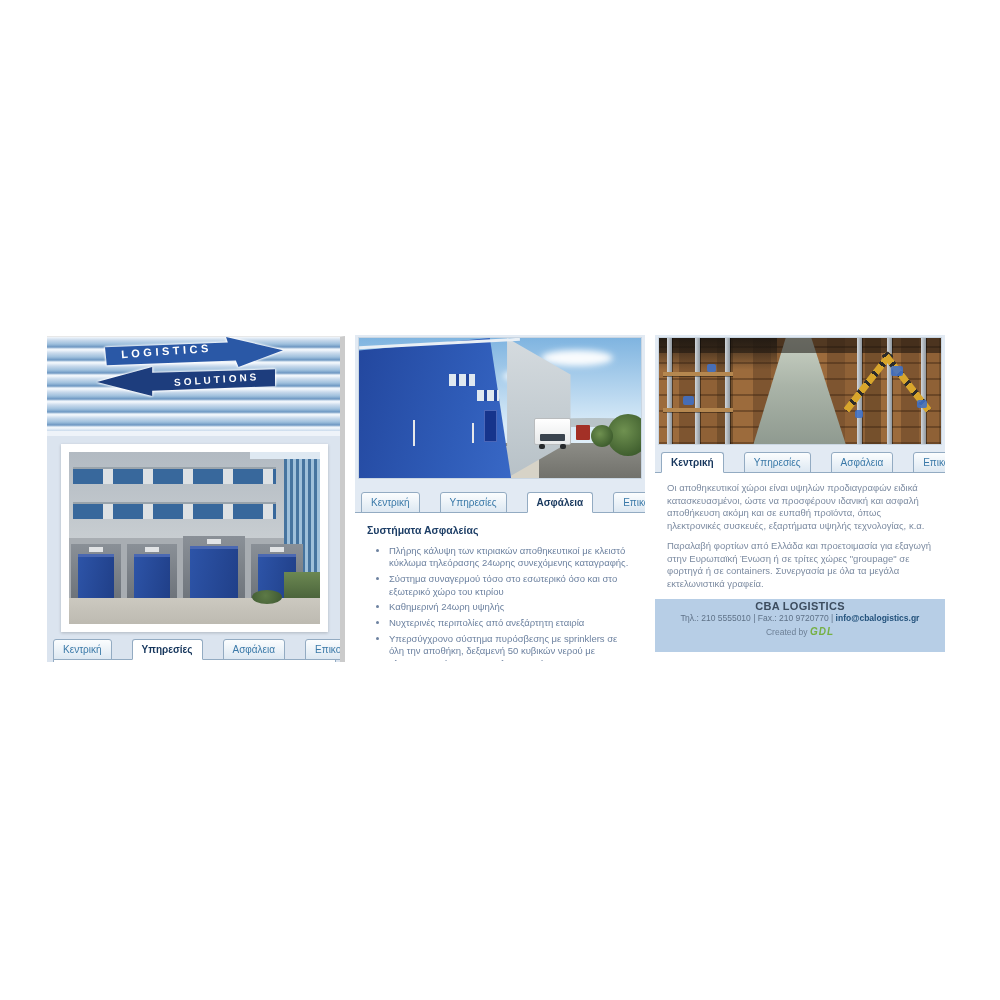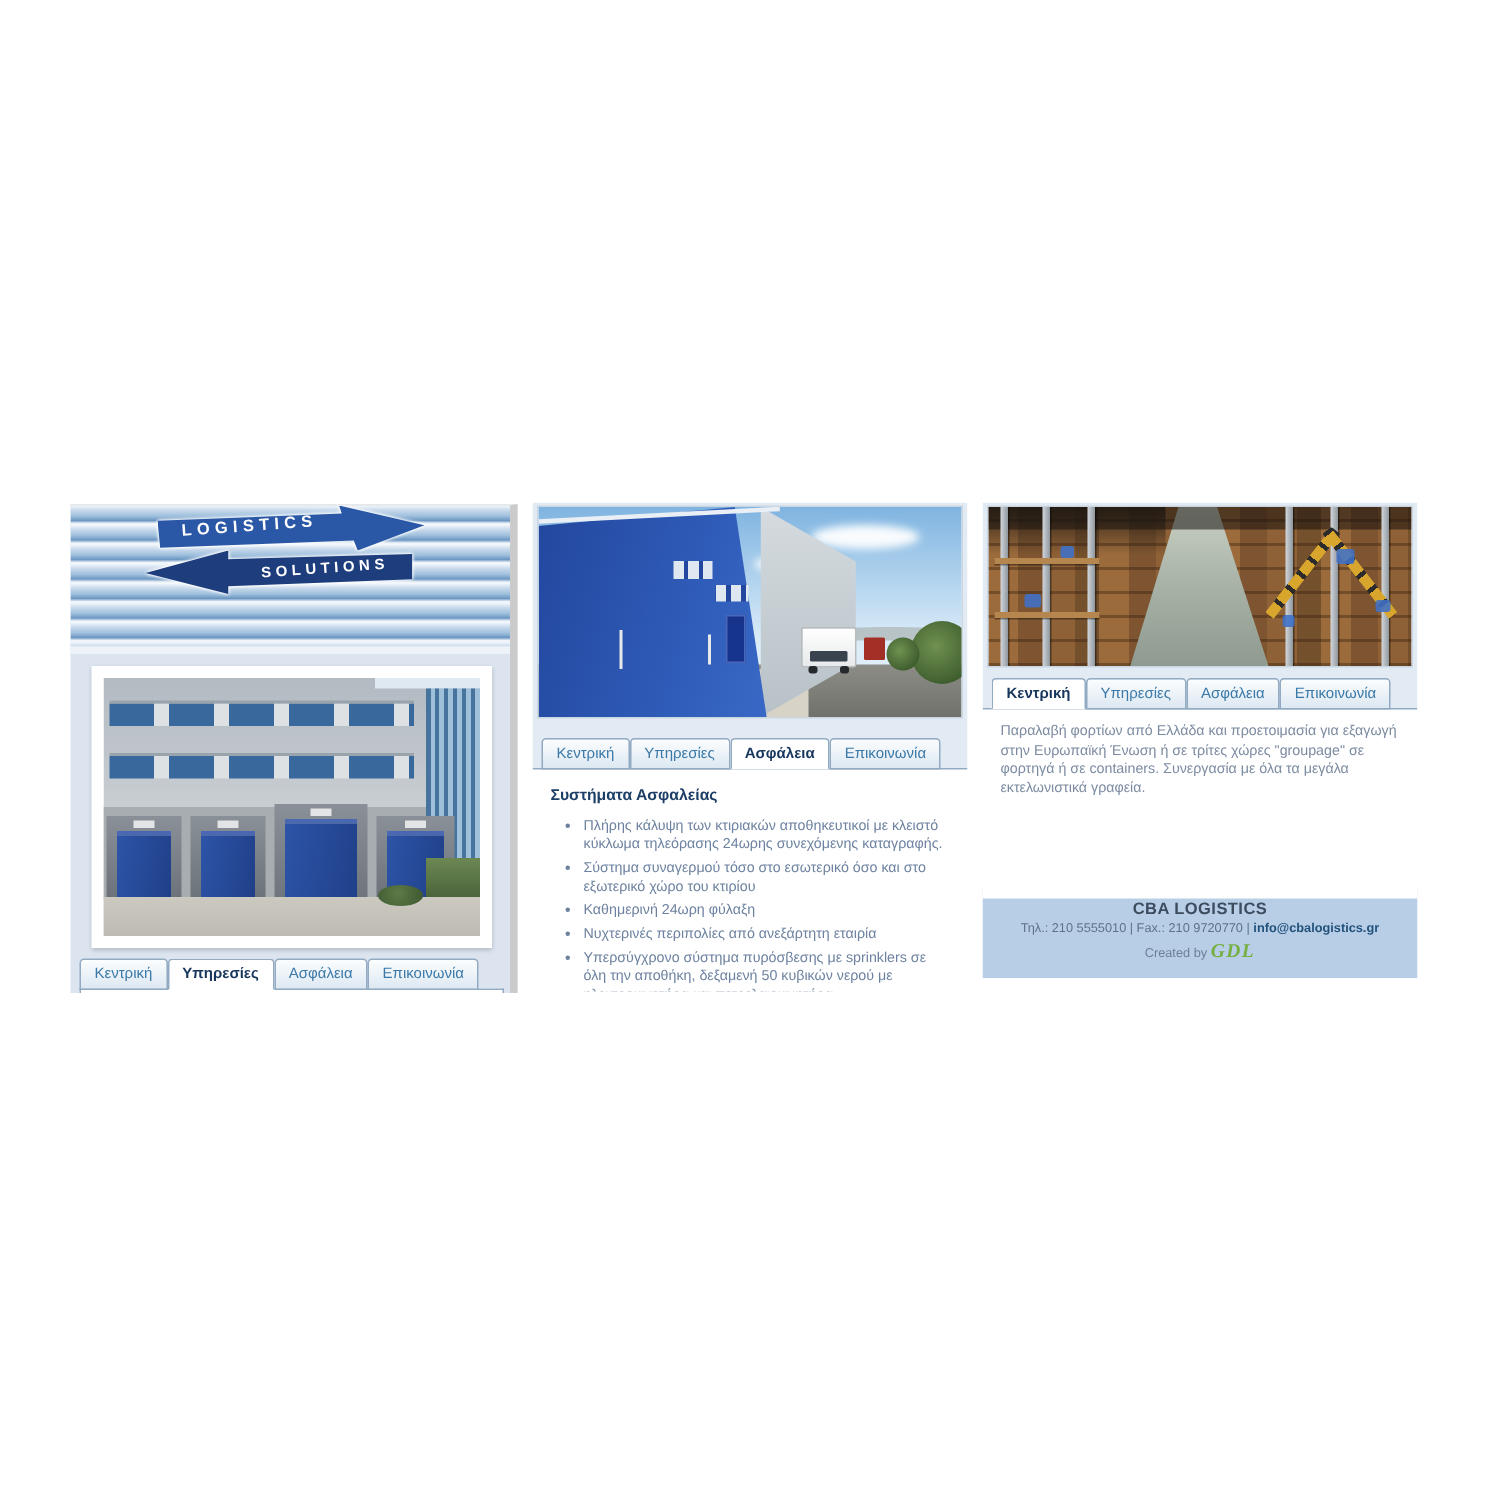--- a/index.html
+++ b/index.html
@@ -1,20 +1,20 @@
 <!DOCTYPE html>
 <html><head>
 <meta charset="utf-8">
 <style>
   html,body{margin:0;padding:0;background:#fff;}
   #canvas{position:relative;width:1000px;height:1000px;background:#fff;overflow:hidden;
           font-family:"Liberation Sans", sans-serif;}
 
   
-  .tabbar{display:flex;gap:0;align-items:flex-end;position:relative;z-index:3;padding-left:6px;}
+  .tabbar{display:flex;gap:20px;align-items:flex-end;position:relative;z-index:3;padding-left:6px;}
   .tab{font-size:10px;color:#3a79a8;background:linear-gradient(#fbfdfe,#dde8f2);
        border:1px solid #93abc2;border-radius:3px 3px 0 0;padding:4px 9px 4px;
        white-space:nowrap;cursor:pointer;margin-bottom:-1px;}
   .tab.active{background:#fff;color:#16365c;font-weight:bold;border-bottom-color:#fff;}
   .content-box{position:relative;z-index:1;background:#fff;border-top:1px solid #93abc2;}
 
   
   .panel1{position:absolute;left:47px;top:336px;width:293px;height:325px;overflow:hidden;
           background:#dbe4ef;border-right:5px solid #cbcbcb;border-top:1px solid #e8e8e8;}
   .p1-header{position:relative;height:94px;border-bottom:5px solid #eef3f9;
@@ -101,22 +101,22 @@
   .photo3{position:relative;height:106px;border:1px solid #cad6e2;overflow:hidden;}
   .p3-content{padding:9px 12px 0;height:117px;overflow:hidden;}
   .p3-content p{font-size:9.5px;color:#7c8ba1;line-height:1.32;margin:0 0 8px;}
   .p3-footer{position:absolute;left:0;right:0;bottom:5px;height:59px;background:#b7cee6;
      text-align:center;padding-top:7px;box-sizing:border-box;}
   .f-company{font-size:11px;font-weight:bold;color:#3c4c5e;letter-spacing:.3px;}
   .f-address{font-size:8.5px;color:#5f7288;margin-top:3px;}
   .f-contact{font-size:8.5px;color:#5f7288;margin-top:1px;}
   .f-email{color:#23527c;font-weight:bold;text-decoration:none;}
   .f-created{font-size:8.5px;color:#6c7f95;margin-top:3px;}
-  .f-creator{color:#76b043;font-weight:bold;font-style:italic;font-size:13px;
-     letter-spacing:1px;text-decoration:none;font-family:Liberation Serif, serif;}
+  .f-creator{color:#76b043;font-weight:bold;font-style:italic;font-size:10px;
+     letter-spacing:1px;text-decoration:none;}
 
   
   .p3-boxes{inset:0;background:
      repeating-linear-gradient(0deg,rgba(50,28,12,.38) 0 2px,rgba(0,0,0,0) 2px 16px),
      repeating-linear-gradient(90deg,#9c6b3c 0 20px,#7e5530 20px 38px,#8f6136 38px 58px,#75502c 58px 74px);}
   .p3-topshadow{left:0;right:0;top:0;height:14%;background:rgba(22,17,12,.55);}
   .p3-darktl{left:0;top:0;width:42%;height:30%;
      background:linear-gradient(rgba(30,24,18,.85),rgba(30,24,18,0));}
   .p3-floor{left:32%;top:0;width:38%;height:100%;
      clip-path:polygon(34% 0,58% 0,90% 100%,4% 100%);
@@ -223,21 +223,21 @@
       <div class="tab">Υπηρεσίες</div>
       <div class="tab active">Ασφάλεια</div>
       <div class="tab">Επικοινωνία</div>
     </div>
 
     <div class="content-box p2-content">
       <div class="p2-heading">Συστήματα Ασφαλείας</div>
       <ul class="p2-list">
         <li>Πλήρης κάλυψη των κτιριακών αποθηκευτικοί με κλειστό κύκλωμα τηλεόρασης 24ωρης συνεχόμενης καταγραφής.</li>
         <li>Σύστημα συναγερμού τόσο στο εσωτερικό όσο και στο εξωτερικό χώρο του κτιρίου</li>
-        <li>Καθημερινή 24ωρη φύλαξη</li>
+        <li>Καθημερινή 24ωρη υψηλής</li>
         <li>Νυχτερινές περιπολίες από ανεξάρτητη εταιρία</li>
         <li>Υπερσύγχρονο σύστημα πυρόσβεσης με sprinklers σε όλη την αποθήκη, δεξαμενή 50 κυβικών νερού με ηλεκτροκινητήρα και πετρελαιοκινητήρα</li>
 
       </ul>
     </div>
   </div>
 
   <div class="panel3">
     <div class="p3-top">
       <div class="photo3">
@@ -264,20 +264,21 @@
     </div>
 
     <div class="tabbar" style="background:#e2eaf3;">
       <div class="tab active">Κεντρική</div>
       <div class="tab">Υπηρεσίες</div>
       <div class="tab">Ασφάλεια</div>
       <div class="tab">Επικοινωνία</div>
     </div>
 
     <div class="content-box p3-content">
+      <p>Οι αποθηκευτικοί χώροι είναι υψηλών προδιαγραφών ειδικά κατασκευασμένοι, ώστε να προσφέρουν ιδανική και ασφαλή αποθήκευση ακόμη και σε ευπαθή προϊόντα, όπως ηλεκτρονικές συσκευές, εξαρτήματα υψηλής τεχνολογίας, κ.α.</p>
       <p>Παραλαβή φορτίων από Ελλάδα και προετοιμασία για εξαγωγή στην Ευρωπαϊκή Ένωση ή σε τρίτες χώρες "groupage" σε φορτηγά ή σε containers. Συνεργασία με όλα τα μεγάλα εκτελωνιστικά γραφεία.</p>
     </div>
 
     <div class="p3-footer">
       <div class="f-company">CBA LOGISTICS</div>
       <div class="f-contact">
         <span>Τηλ.: 210 5555010 | Fax.: 210 9720770 |</span>
         <a href="#" class="f-email">info@cbalogistics.gr</a>
       </div>
       <div class="f-created">

